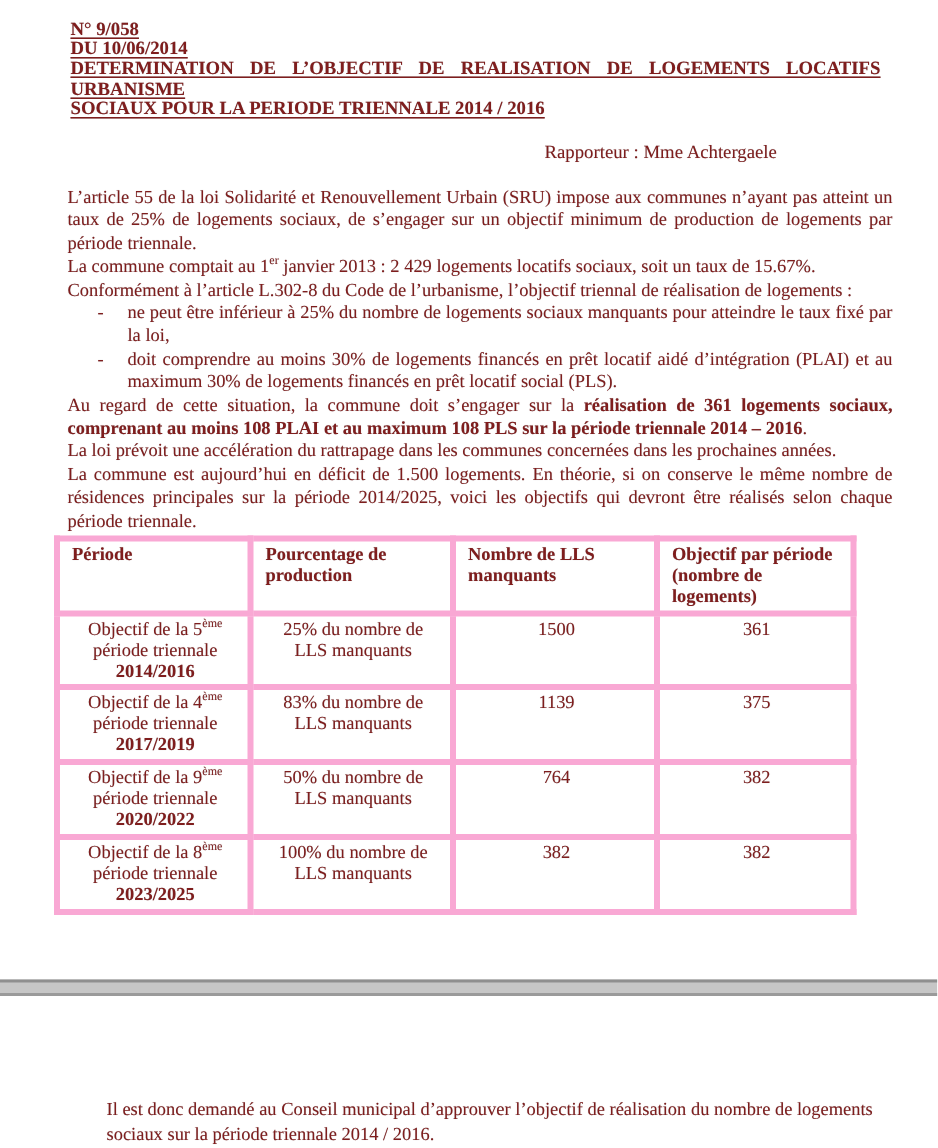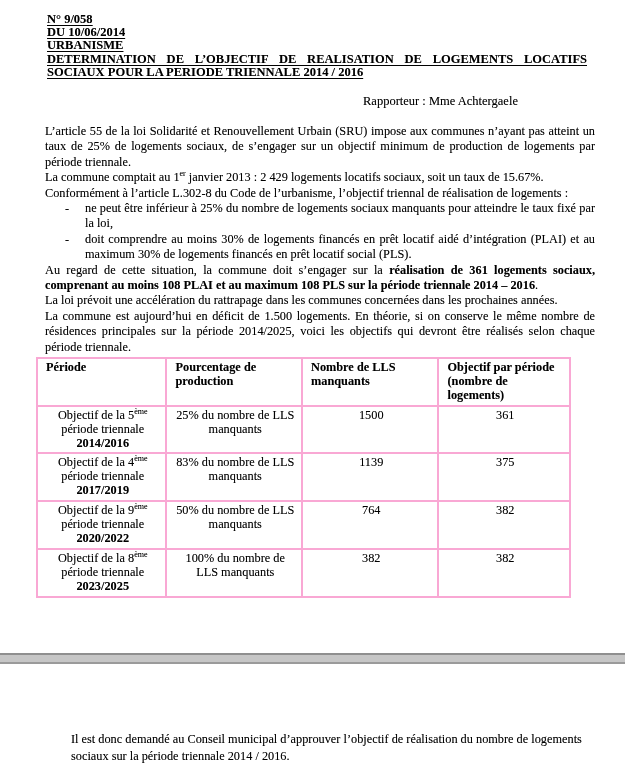--- a/index.html
+++ b/index.html
@@ -2,21 +2,21 @@
 <html><head>
 <meta charset="utf-8">
 <style>
   * { margin:0; padding:0; box-sizing:border-box; }
   html,body { background:#ffffff; }
   .page {
     position:relative;
     width:625px; height:765px;
     background:#ffffff;
     font-family:"Liberation Serif","DejaVu Serif",serif;
-    color:#000000;
+    color:#7f1d1d;
     overflow:hidden;
     text-shadow:0 0 0.5px rgba(30,30,30,0.35);
   }
   
   .doc-header {
     position:absolute; top:13px; left:47px; width:540px;
     font-size:12.5px; font-weight:bold; line-height:13.2px;
   }
   .doc-header .hline {
     display:block;
@@ -42,21 +42,21 @@
   .bullet .btext { flex:1; text-align:justify; }
   .bold { font-weight:bold; }
   
   .objectives-table {
     position:absolute; top:357px; left:36px;
     width:535px;
     border-collapse:collapse;
     font-size:12.3px; line-height:13.9px;
   }
   .objectives-table th, .objectives-table td {
-    border:2px solid #f9a8d4;
+    border:4px solid #f9a8d4;
     vertical-align:top;
     text-align:left;
     padding:2px 6px 2px 8px;
     font-weight:normal;
   }
   .objectives-table th { font-weight:bold; height:30px; }
   .objectives-table td { height:43px;text-align:center; }
   .years { font-weight:bold; }
   
   .separator-bar {
@@ -72,22 +72,22 @@
   }
 </style>
 </head>
 <body>
 
 <div class="page">
 
   <div class="doc-header">
     <span class="hline">N° 9/058</span>
     <span class="hline">DU 10/06/2014</span>
+    <span class="hline title-justify">DETERMINATION DE L’OBJECTIF DE REALISATION DE LOGEMENTS LOCATIFS</span>
     <span class="hline">URBANISME</span>
-    <span class="hline title-justify">DETERMINATION DE L’OBJECTIF DE REALISATION DE LOGEMENTS LOCATIFS</span>
     <span class="hline">SOCIAUX POUR LA PERIODE TRIENNALE 2014 / 2016</span>
   </div>
 
   <div class="rapporteur">Rapporteur : Mme Achtergaele</div>
 
   <div class="body-text">
     <div class="para">L’article 55 de la loi Solidarité et Renouvellement Urbain (SRU) impose aux communes n’ayant pas atteint un taux de 25% de logements sociaux, de s’engager sur un objectif minimum de production de logements par période triennale.</div>
     <div class="para"><span>La commune comptait au 1</span><sup class="sp">er</sup><span> janvier 2013 : 2 429 logements locatifs sociaux, soit un taux de 15.67%.</span></div>
     <div class="para">Conformément à l’article L.302-8 du Code de l’urbanisme, l’objectif triennal de réalisation de logements :</div>
 

